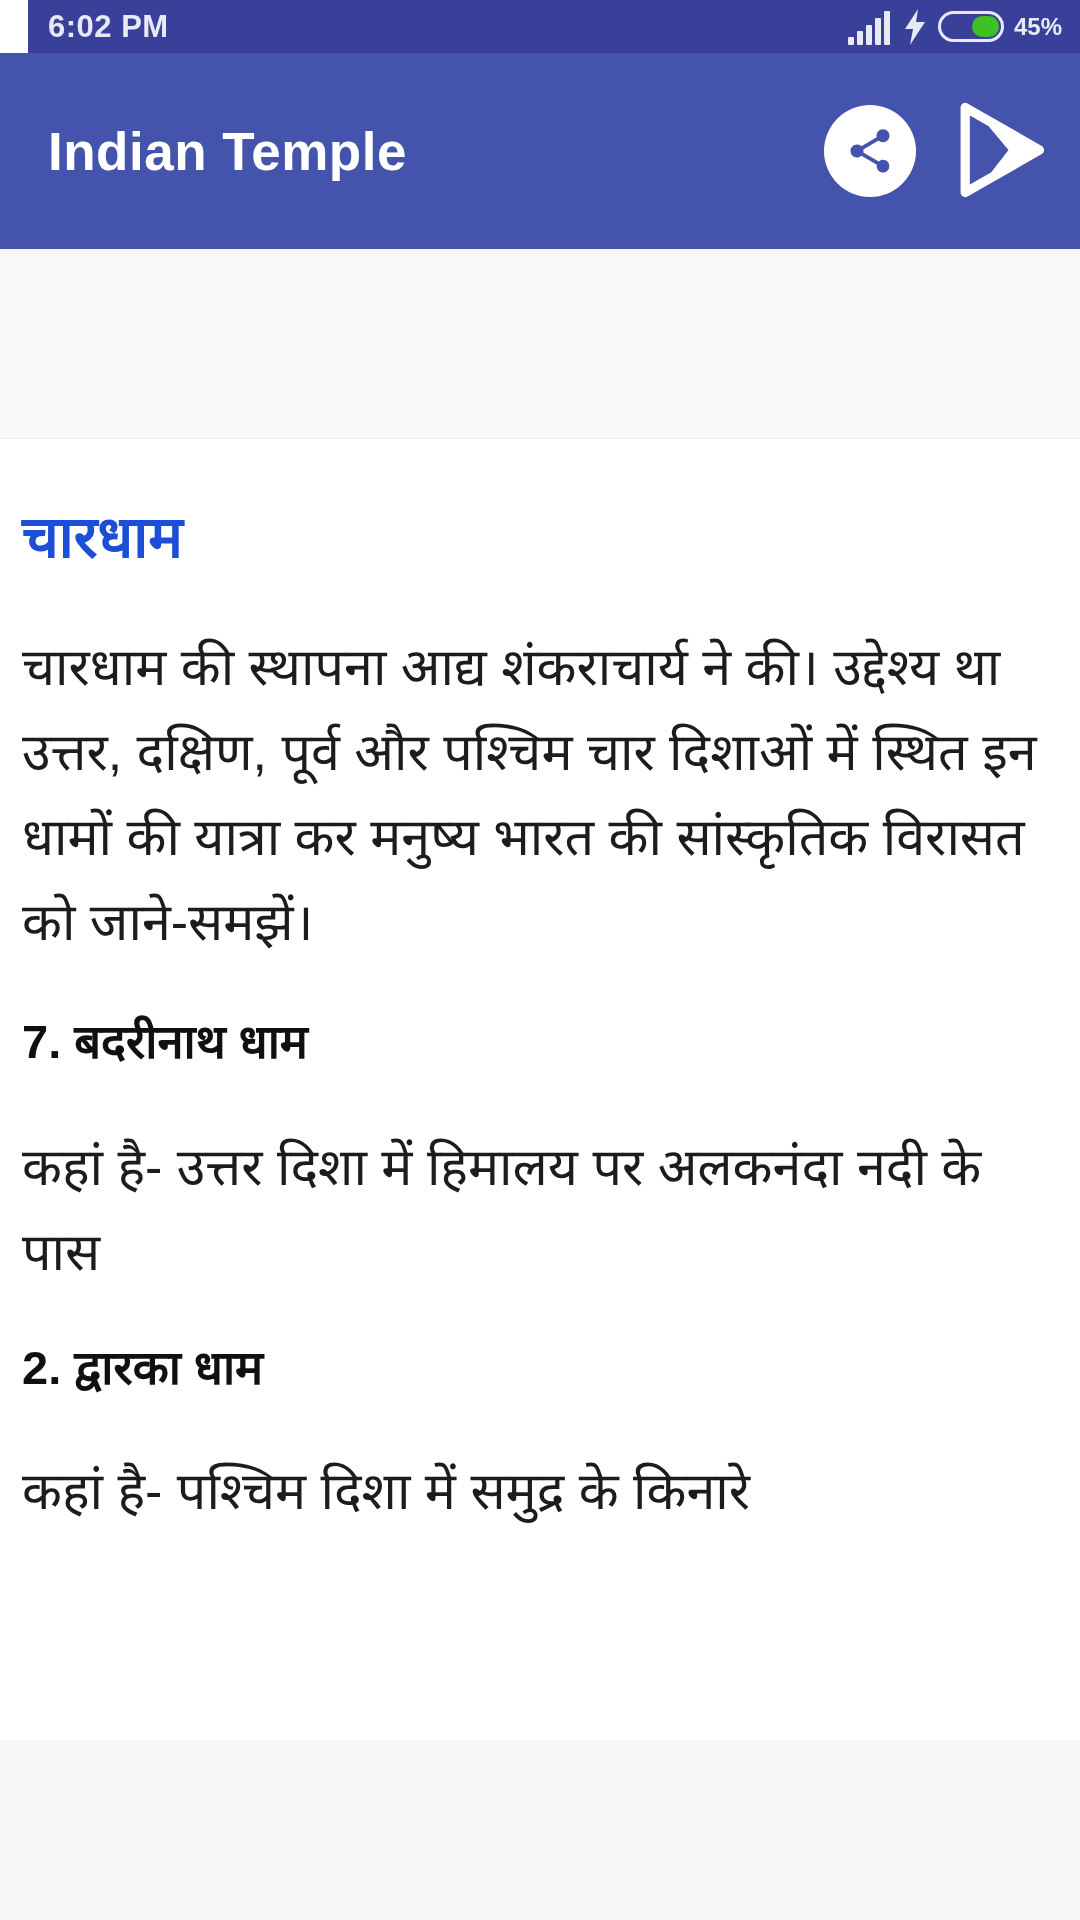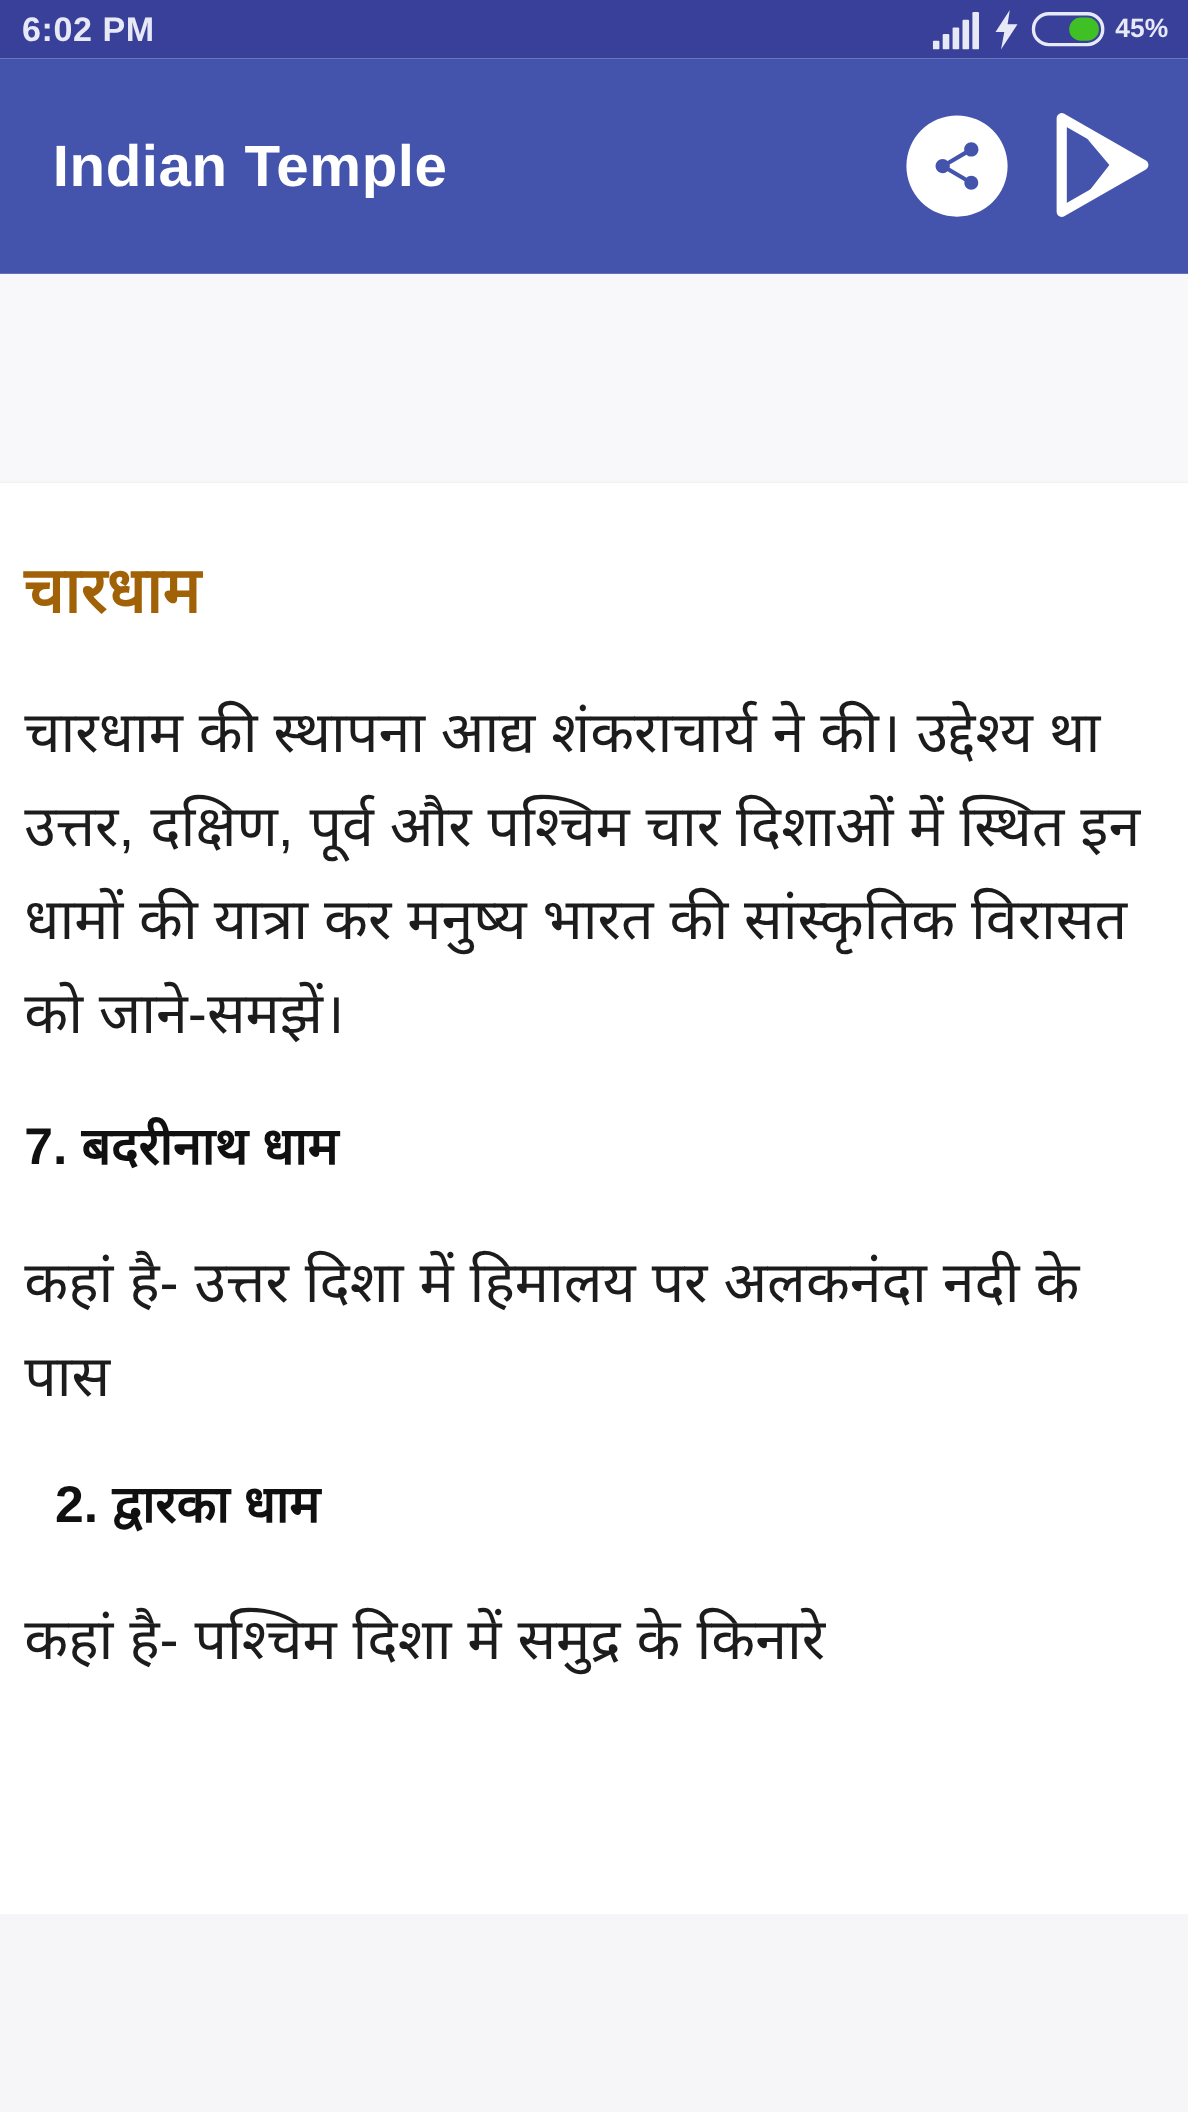--- a/index.html
+++ b/index.html
@@ -3,21 +3,21 @@
 <meta charset="utf-8">
 <style>
   * { margin:0; padding:0; box-sizing:border-box; }
   html,body { width:1080px; height:1920px; }
   body { font-family:"Liberation Sans","DejaVu Sans",sans-serif; background:#fff; }
   .screen { position:relative; width:1080px; height:1920px; overflow:hidden; background:#ffffff; }
 
   
   .status-bar {
     height:53px; background:#38409A; color:#E7E9F7;
-    display:flex; align-items:center; padding:0 18px 0 20px;
+    display:flex; align-items:center; padding:0 18px 0 20px;margin-left:28px;
   }
   .status-time { font-size:31px; font-weight:bold; letter-spacing:0.5px; }
   .status-right { margin-left:auto; display:flex; align-items:center; gap:10px; }
   .signal-icon svg, .bolt-icon svg { display:block; }
   .battery { position:relative; width:66px; height:31px; border:3px solid #E7E9F7;
     border-radius:16px; background:transparent; overflow:hidden; }
   .battery-fill { position:absolute; top:2px; bottom:2px; right:2px; width:45%;
     background:#3FC126; border-radius:11px; }
   .battery-pct { font-size:24px; font-weight:bold; }
 
@@ -34,28 +34,28 @@
   .play-btn { width:116px; height:124px; background:transparent; border:none; cursor:pointer;
     display:flex; align-items:center; justify-content:center; }
 
   
   .band-top { height:190px; background:#F8F8FA; border-bottom:1px solid #F1F1F3; }
   .band-bottom { position:absolute; left:0; right:0; top:1740px; bottom:0;
     background:#F6F6F8; z-index:5; }
 
   
   .content { background:#ffffff; padding:0 22px; position:relative; z-index:1; }
-  .article-title { color:#a16207; font-size:58px; line-height:80px; font-weight:bold; margin-top:58px; }
+  .article-title { color:#1d4ed8; font-size:58px; line-height:80px; font-weight:bold; margin-top:58px; }
   .content p { color:#1C1C1C; font-size:52px; line-height:85px; }
   .p-intro { margin-top:48px; }
   .section-h { color:#101010; font-size:47px; line-height:62px; font-weight:bold; }
   .h-sec1 { margin-top:46px; }
   .p-where1 { margin-top:52px; }
   .p-idol1 { margin-top:40px; }
-  .h-sec2 { margin-top:42px;margin-left:28px; }
+  .h-sec2 { margin-top:42px; }
   .p-where2 { margin-top:50px; }
 </style>
 </head>
 <body>
 
 <div class="screen">
 
   <div class="status-bar">
     <span class="status-time">6:02 PM</span>
     <span class="status-right">

